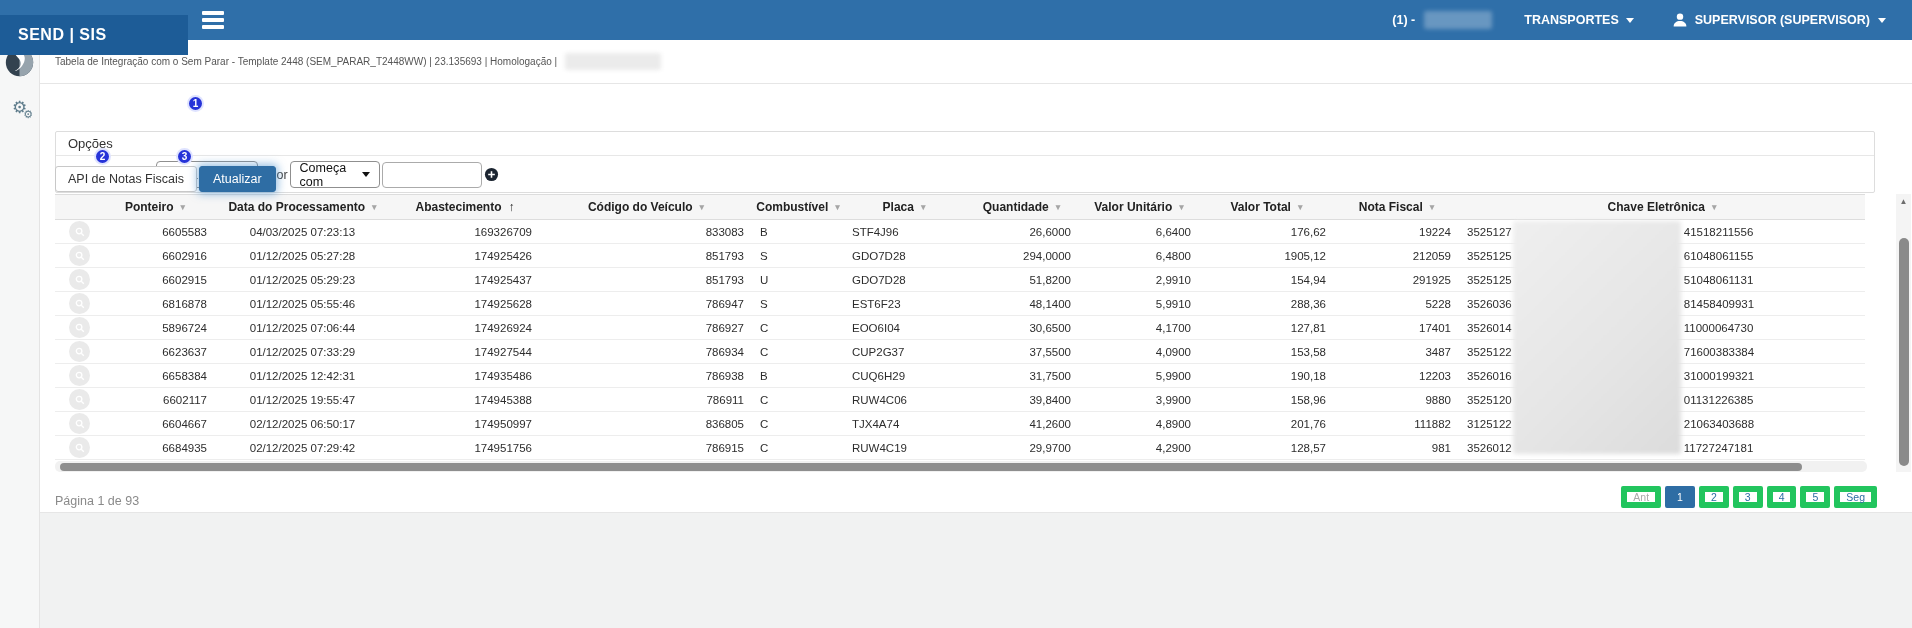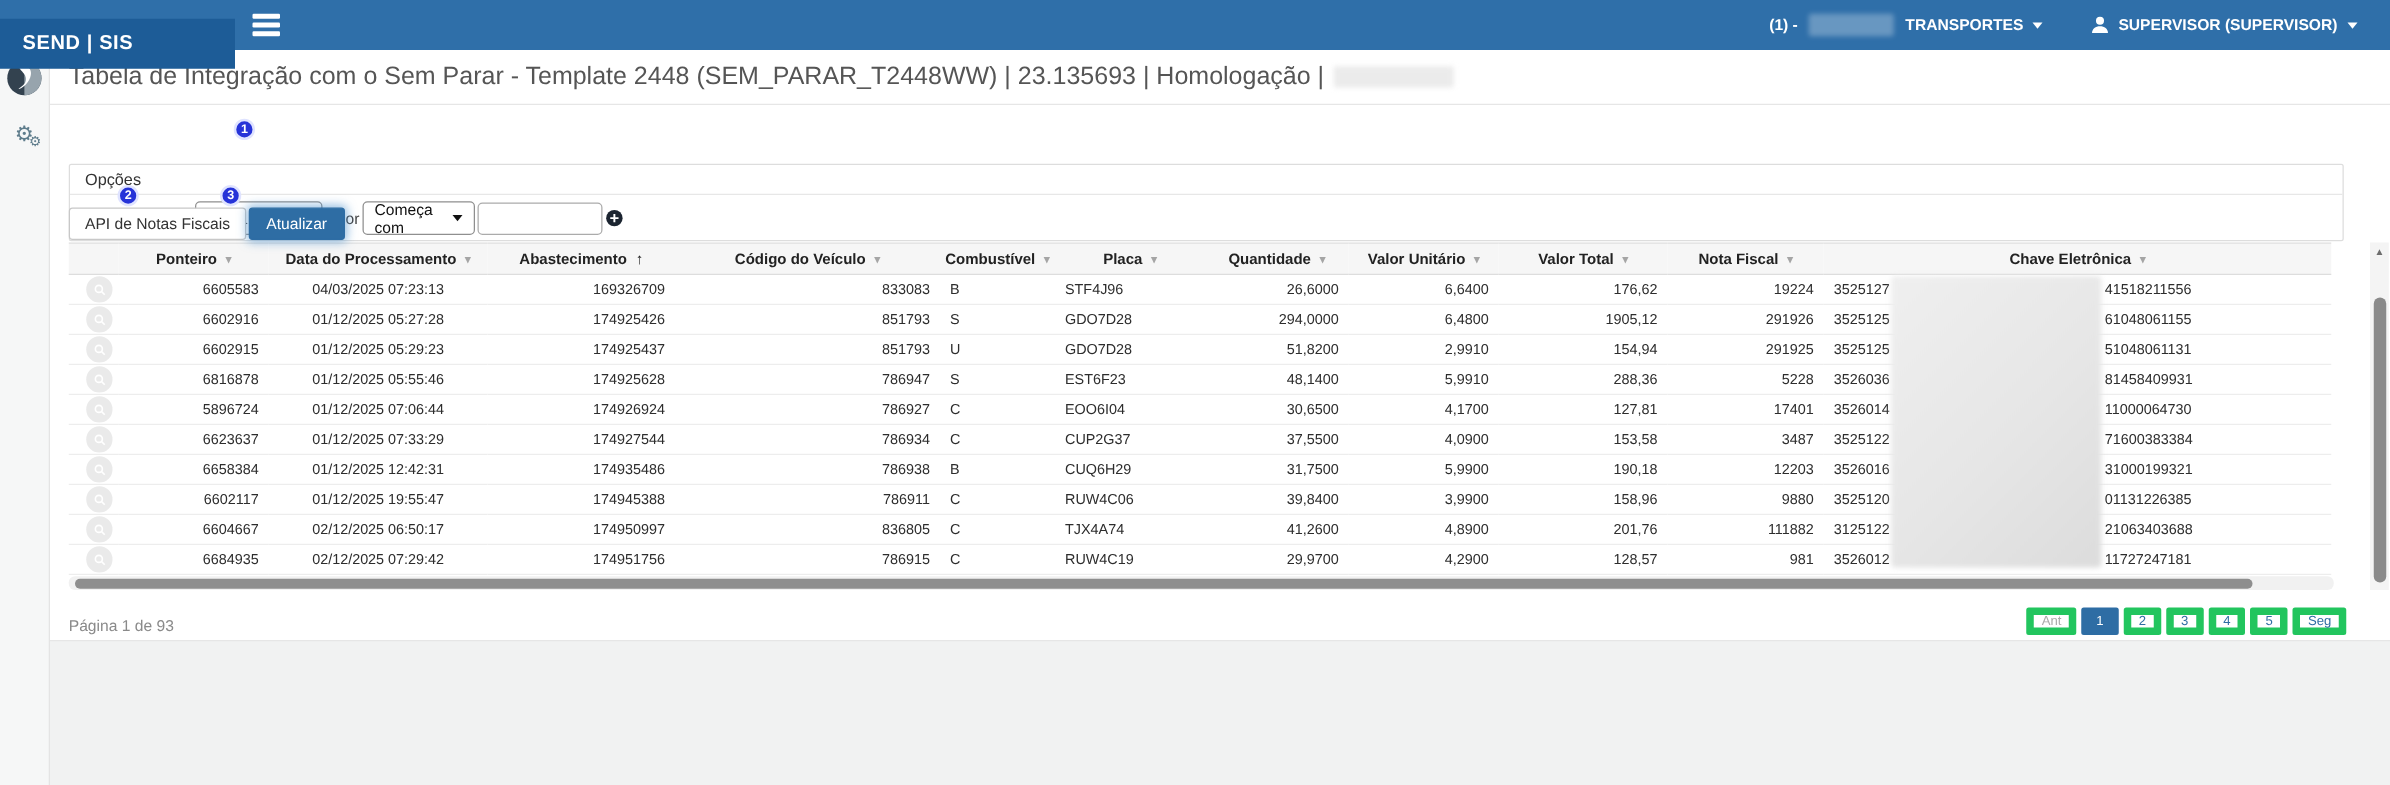--- a/index.html
+++ b/index.html
@@ -30,21 +30,21 @@
              background:#f6f7f7; border-right:1px solid #e4e4e4; z-index:10;
              display:flex; flex-direction:column; align-items:center; }
   .logo { width:29px; height:29px; margin-top:8px; }
   .gears { margin-top:22px; color:#5f7d8c; font-size:17px; line-height:1; position:relative; cursor:pointer; }
   .gears .g2 { position:absolute; font-size:11px; right:-6px; bottom:-4px; }
 
   
   .title-row { position:absolute; left:40px; top:40px; width:1872px; height:44px;
                background:#fff; border-bottom:1px solid #e6e6e6; display:flex;
                align-items:center; padding-left:15px; }
-  .page-title { color:#555; font-size:20px; }
+  .page-title { color:#555; font-size:10px; }
   .title-redact { width:96px; height:17px; margin-left:8px; background:#ebebeb;
                   filter:blur(2px); border-radius:2px; }
 
   
   .options { position:absolute; left:55px; top:90px; width:1820px; height:62px;
              border:1px solid #ddd; border-radius:2px; background:#fff;margin-top:41px; }
   .options-header { height:24px; border-bottom:1px solid #e7e7e7; display:flex;
                     align-items:center; padding:0 12px; font-size:13px; color:#333; }
   .filter-row { height:37px; display:flex; align-items:center; gap:2px; padding:0 12px; }
   .funnel-wrap { display:flex; align-items:flex-end; gap:2px; margin-right:4px; cursor:pointer; }
@@ -139,21 +139,21 @@
 <div class="topbar">
   <div class="brand-box">SEND | SIS</div>
   <div class="hamburger">
     <div></div>
       <div></div>
       <div></div>
   </div>
   <div class="topbar-right">
     <span>(1) -</span>
     <span class="tb-redact"></span>
-    <span style="display:flex;align-items:center;gap:5px;">
+    <span style="display:flex;align-items:center;gap:5px;margin-left:23px;">
       <span>TRANSPORTES</span>
       <span class="caret-w"></span>
     </span>
     <span class="user-group">
       <svg class="person-svg" viewBox="0 0 24 24">
         <circle cx="12" cy="7.5" r="4.3" fill="#fff"></circle>
         <path d="M3.5 20.5c0-4.6 3.8-7.2 8.5-7.2s8.5 2.6 8.5 7.2z" fill="#fff"></path>
       </svg>
       <span>SUPERVISOR (SUPERVISOR)</span>
       <span class="caret-w"></span>
@@ -349,21 +349,21 @@
     </td>
     <td class="num">6602916</td>
     <td class="ctr">01/12/2025 05:27:28</td>
     <td class="num">174925426</td>
     <td class="num">851793</td>
     <td class="lft">S</td>
     <td class="lft">GDO7D28</td>
     <td class="num">294,0000</td>
     <td class="num">6,4800</td>
     <td class="num">1905,12</td>
-    <td class="num">291926</td>
+    <td class="num">212059</td>
     <td class="lft chave-cell">
       <span class="chave-flex">
         <span>3525125</span>
         <span class="chave-spacer"></span>
         <span>61048061155</span>
       </span>
     </td>
   </tr>
 
   <tr>

